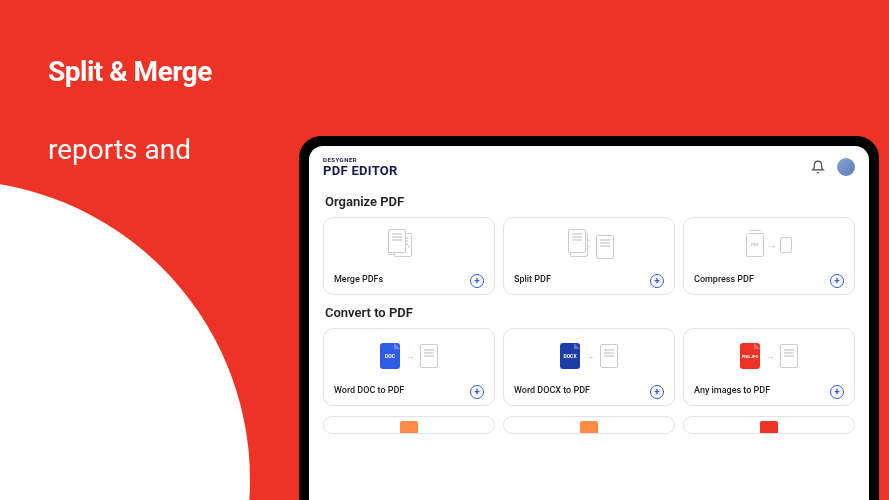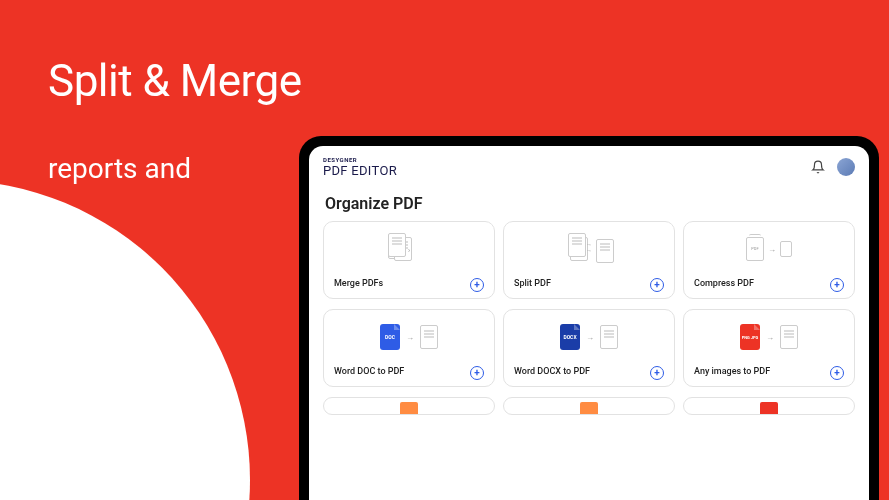--- a/index.html
+++ b/index.html
@@ -1,31 +1,31 @@
 <!DOCTYPE html>
 <html><head>
 <meta charset="utf-8">
 <style>
 *{margin:0;padding:0;box-sizing:border-box;font-family:-apple-system,BlinkMacSystemFont,'Segoe UI',Roboto,Arial,sans-serif}
 body{width:889px;height:500px;background:#ed3325;position:relative;overflow:hidden}
 .bg-shape{position:absolute;width:600px;height:600px;background:#fff;border-radius:50%;left:-350px;top:180px}
 .headline{position:absolute;left:48px;top:55px;color:#fff;z-index:2}
-.headline h1{font-size:44px;font-weight:400;margin-bottom:8px;letter-spacing:-0.5px}
+.headline h1{font-size:28px;font-weight:700;margin-bottom:8px;letter-spacing:-0.5px}
 .headline p{font-size:28px;font-weight:400;line-height:1.3}
 .tablet{position:absolute;right:10px;top:136px;width:580px;height:440px;background:#000;border-radius:22px;padding:10px;z-index:3}
 .screen{width:100%;height:100%;background:#fff;border-radius:14px;overflow:hidden;display:flex;flex-direction:column}
 .app-header{display:flex;justify-content:space-between;align-items:center;padding:10px 14px 6px}
 .brand{display:flex;flex-direction:column}
 .brand-small{font-size:6px;font-weight:700;color:#1a1a4a;letter-spacing:0.5px}
-.brand-big{font-size:13px;font-weight:400;color:#1a1a4a;letter-spacing:0.3px}
+.brand-big{font-size:13px;font-weight:700;color:#1a1a4a;letter-spacing:0.3px}
 .header-right{display:flex;align-items:center;gap:12px}
 .bell{width:14px;height:14px;display:flex;align-items:center;justify-content:center}
 .avatar{width:18px;height:18px;border-radius:50%;background:linear-gradient(135deg,#8ba5d4,#5c7bb5)}
 .content{flex:1;padding:4px 14px 0;overflow:hidden}
-.section-title{font-size:16px;font-weight:600;color:#222;margin:6px 2px 8px}
+.section-title{font-size:13px;font-weight:600;color:#222;margin:6px 2px 8px}
 .grid{display:grid;grid-template-columns:repeat(3,1fr);gap:8px;margin-bottom:10px}
 .card{border:1px solid #e2e2e2;border-radius:10px;padding:8px 10px 6px;height:78px;display:flex;flex-direction:column;justify-content:space-between;cursor:pointer}
 .card-icon{height:38px;display:flex;align-items:center;justify-content:center}
 .card-footer{display:flex;justify-content:space-between;align-items:flex-start}
 .card-label{font-size:9px;font-weight:500;color:#222}
 .plus-icon{width:14px;height:14px;border:1.5px solid #2e5ce6;border-radius:50%;display:flex;align-items:center;justify-content:center;color:#2e5ce6;font-size:10px;font-weight:bold;line-height:1}
 .partial-row{display:grid;grid-template-columns:repeat(3,1fr);gap:8px}
 .partial-card{border:1px solid #e2e2e2;border-radius:10px;height:18px;padding:4px 10px 0;display:flex;justify-content:center}
 
 .docs{position:relative;width:42px;height:32px}
@@ -127,20 +127,21 @@
                 <div class="small"></div>
               </div>
           </div>
           <div class="card-footer">
             <span class="card-label">Compress PDF</span>
             <span class="plus-icon">+</span>
           </div>
         </div>
       </div>
 
+      <div class="section-title">Convert to PDF</div>
       <div class="grid">
         <div class="card">
           <div class="card-icon">
             <div class="word-doc">
                 <div class="file blue">DOC</div>
                 <span class="arr">→</span>
                 <div class="target"></div>
               </div>
           </div>
           <div class="card-footer">

